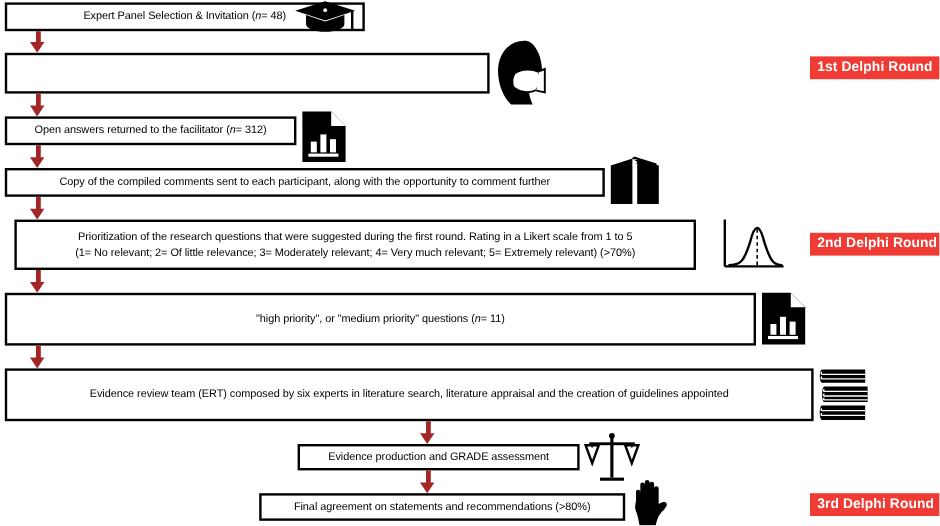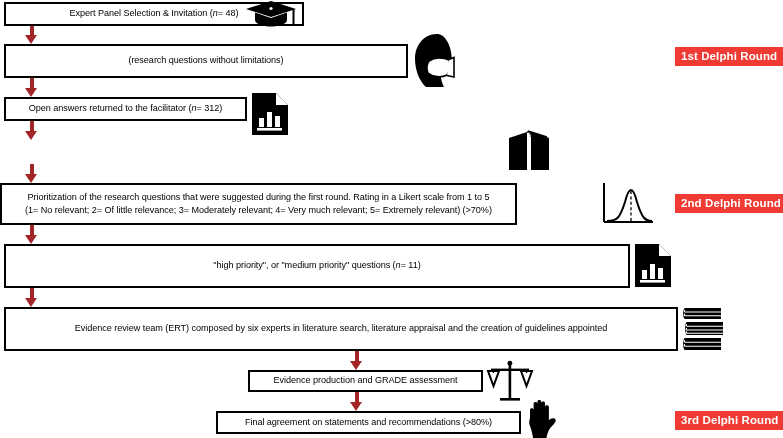--- a/index.html
+++ b/index.html
@@ -82,21 +82,20 @@
       <path d="M12 13.5 L12 21 C12 25 20 27.5 28 27.5 C36 27.5 44 25 44 21 L44 13.5 L28 19 Z" fill="#000"></path>
       <rect x="49.5" y="10" width="2" height="16" fill="#000"></rect>
       <circle cx="28" cy="9.5" r="1.6" fill="#fff"></circle>
     </svg>
   </div>
 
   <div class="arrow" style="left:30px; top:26px; width:3.5px; height:11px;"></div>
   <div class="arrowhead" style="left:25.3px; top:35px;"></div>
 
   <div class="node" style="left:4px; top:44px; width:404px; height:34px;">
-    <span class="line">(research questions without limitations)</span>
   </div>
 
   <div class="icon" style="left:411px; top:33px;">
     <svg width="46" height="56" viewBox="0 0 46 56">
       <path d="M26 1 C12 1 4 13 4 26 C4 39 10 50 15 54 L33 54 C33 54 30 48 30 44
                C30 44 38 42 40 34 C42 26 40 14 36 8 C33 3 30 1 26 1 Z" fill="#000"></path>
       <path d="M18 28 C24 24 32 24 38 27 C40 31 39 38 36 42 C30 45 22 44 17 40 C15 35 16 31 18 28 Z" fill="#fff" stroke="#000" stroke-width="1.6"></path>
       <path d="M38 26.5 L43 24.5 L43 44 L36 42.5" fill="#fff" stroke="#000" stroke-width="1.6"></path>
     </svg>
   </div>
@@ -115,38 +114,41 @@
       <rect x="9" y="26" width="5" height="9" fill="#fff"></rect>
       <rect x="17" y="20" width="5" height="15" fill="#fff"></rect>
       <rect x="25" y="24" width="5" height="11" fill="#fff"></rect>
       <rect x="7" y="36" width="25" height="2.6" fill="#fff"></rect>
     </svg>
   </div>
 
   <div class="arrow" style="left:30px; top:121px; width:3.5px; height:12px;"></div>
   <div class="arrowhead" style="left:25.3px; top:131px;"></div>
 
+  <div class="node" style="left:4px; top:140px; width:500px; height:24px;">
+    <span class="line">Copy of the compiled comments sent to each participant, along with the opportunity to comment further</span>
+  </div>
 
   <div class="icon" style="left:505px; top:128px;">
     <svg width="48" height="46" viewBox="0 0 48 46">
       <path d="M4 10 L22 4 L22 42 L4 42 Z" fill="#000"></path>
       <path d="M26 4 L44 10 L44 42 L26 42 Z" fill="#000"></path>
       <rect x="21" y="10" width="6" height="32" fill="#000"></rect>
       <path d="M23 3 L42 9" stroke="#000" stroke-width="1.4" fill="none"></path>
       <path d="M24.5 5.5 L43 11" stroke="#000" stroke-width="1.4" fill="none"></path>
       <path d="M25.5 8 L43.5 13.5" stroke="#000" stroke-width="1.4" fill="none"></path>
       <path d="M22 4 L26 4" stroke="#000" stroke-width="1.4"></path>
       <rect x="22" y="9" width="4" height="33" fill="#fff"></rect>
     </svg>
   </div>
 
   <div class="arrow" style="left:30px; top:164px; width:3.5px; height:12px;"></div>
   <div class="arrowhead" style="left:25.3px; top:174px;"></div>
 
-  <div class="node" style="left:0; top:183px; width:517px; height:42px;">
+  <div class="node" style="left:12px; top:183px; width:568px; height:42px;">
     <span class="line">Prioritization of the research questions that were suggested during the first round. Rating in a Likert scale from 1 to 5</span>
     <span class="line">(1= No relevant; 2= Of little relevance; 3= Moderately relevant; 4= Very much relevant; 5= Extremely relevant) (&gt;70%)</span>
   </div>
 
   <div class="icon" style="left:599px; top:180px;">
     <svg width="58" height="48" viewBox="0 0 58 48">
       <path d="M5 3 L5 42" stroke="#000" stroke-width="2" fill="none"></path>
       <path d="M5 42 L54 42" stroke="#000" stroke-width="2" fill="none"></path>
       <path d="M8 41 C18 41 21 38 26 22 C28 14 30 10 32 10 C34 10 36 14 38 22 C43 38 46 41 53 41" stroke="#000" stroke-width="2" fill="none"></path>
       <path d="M32 11 L32 41" stroke="#000" stroke-width="1.3" stroke-dasharray="3,2.4" fill="none"></path>

